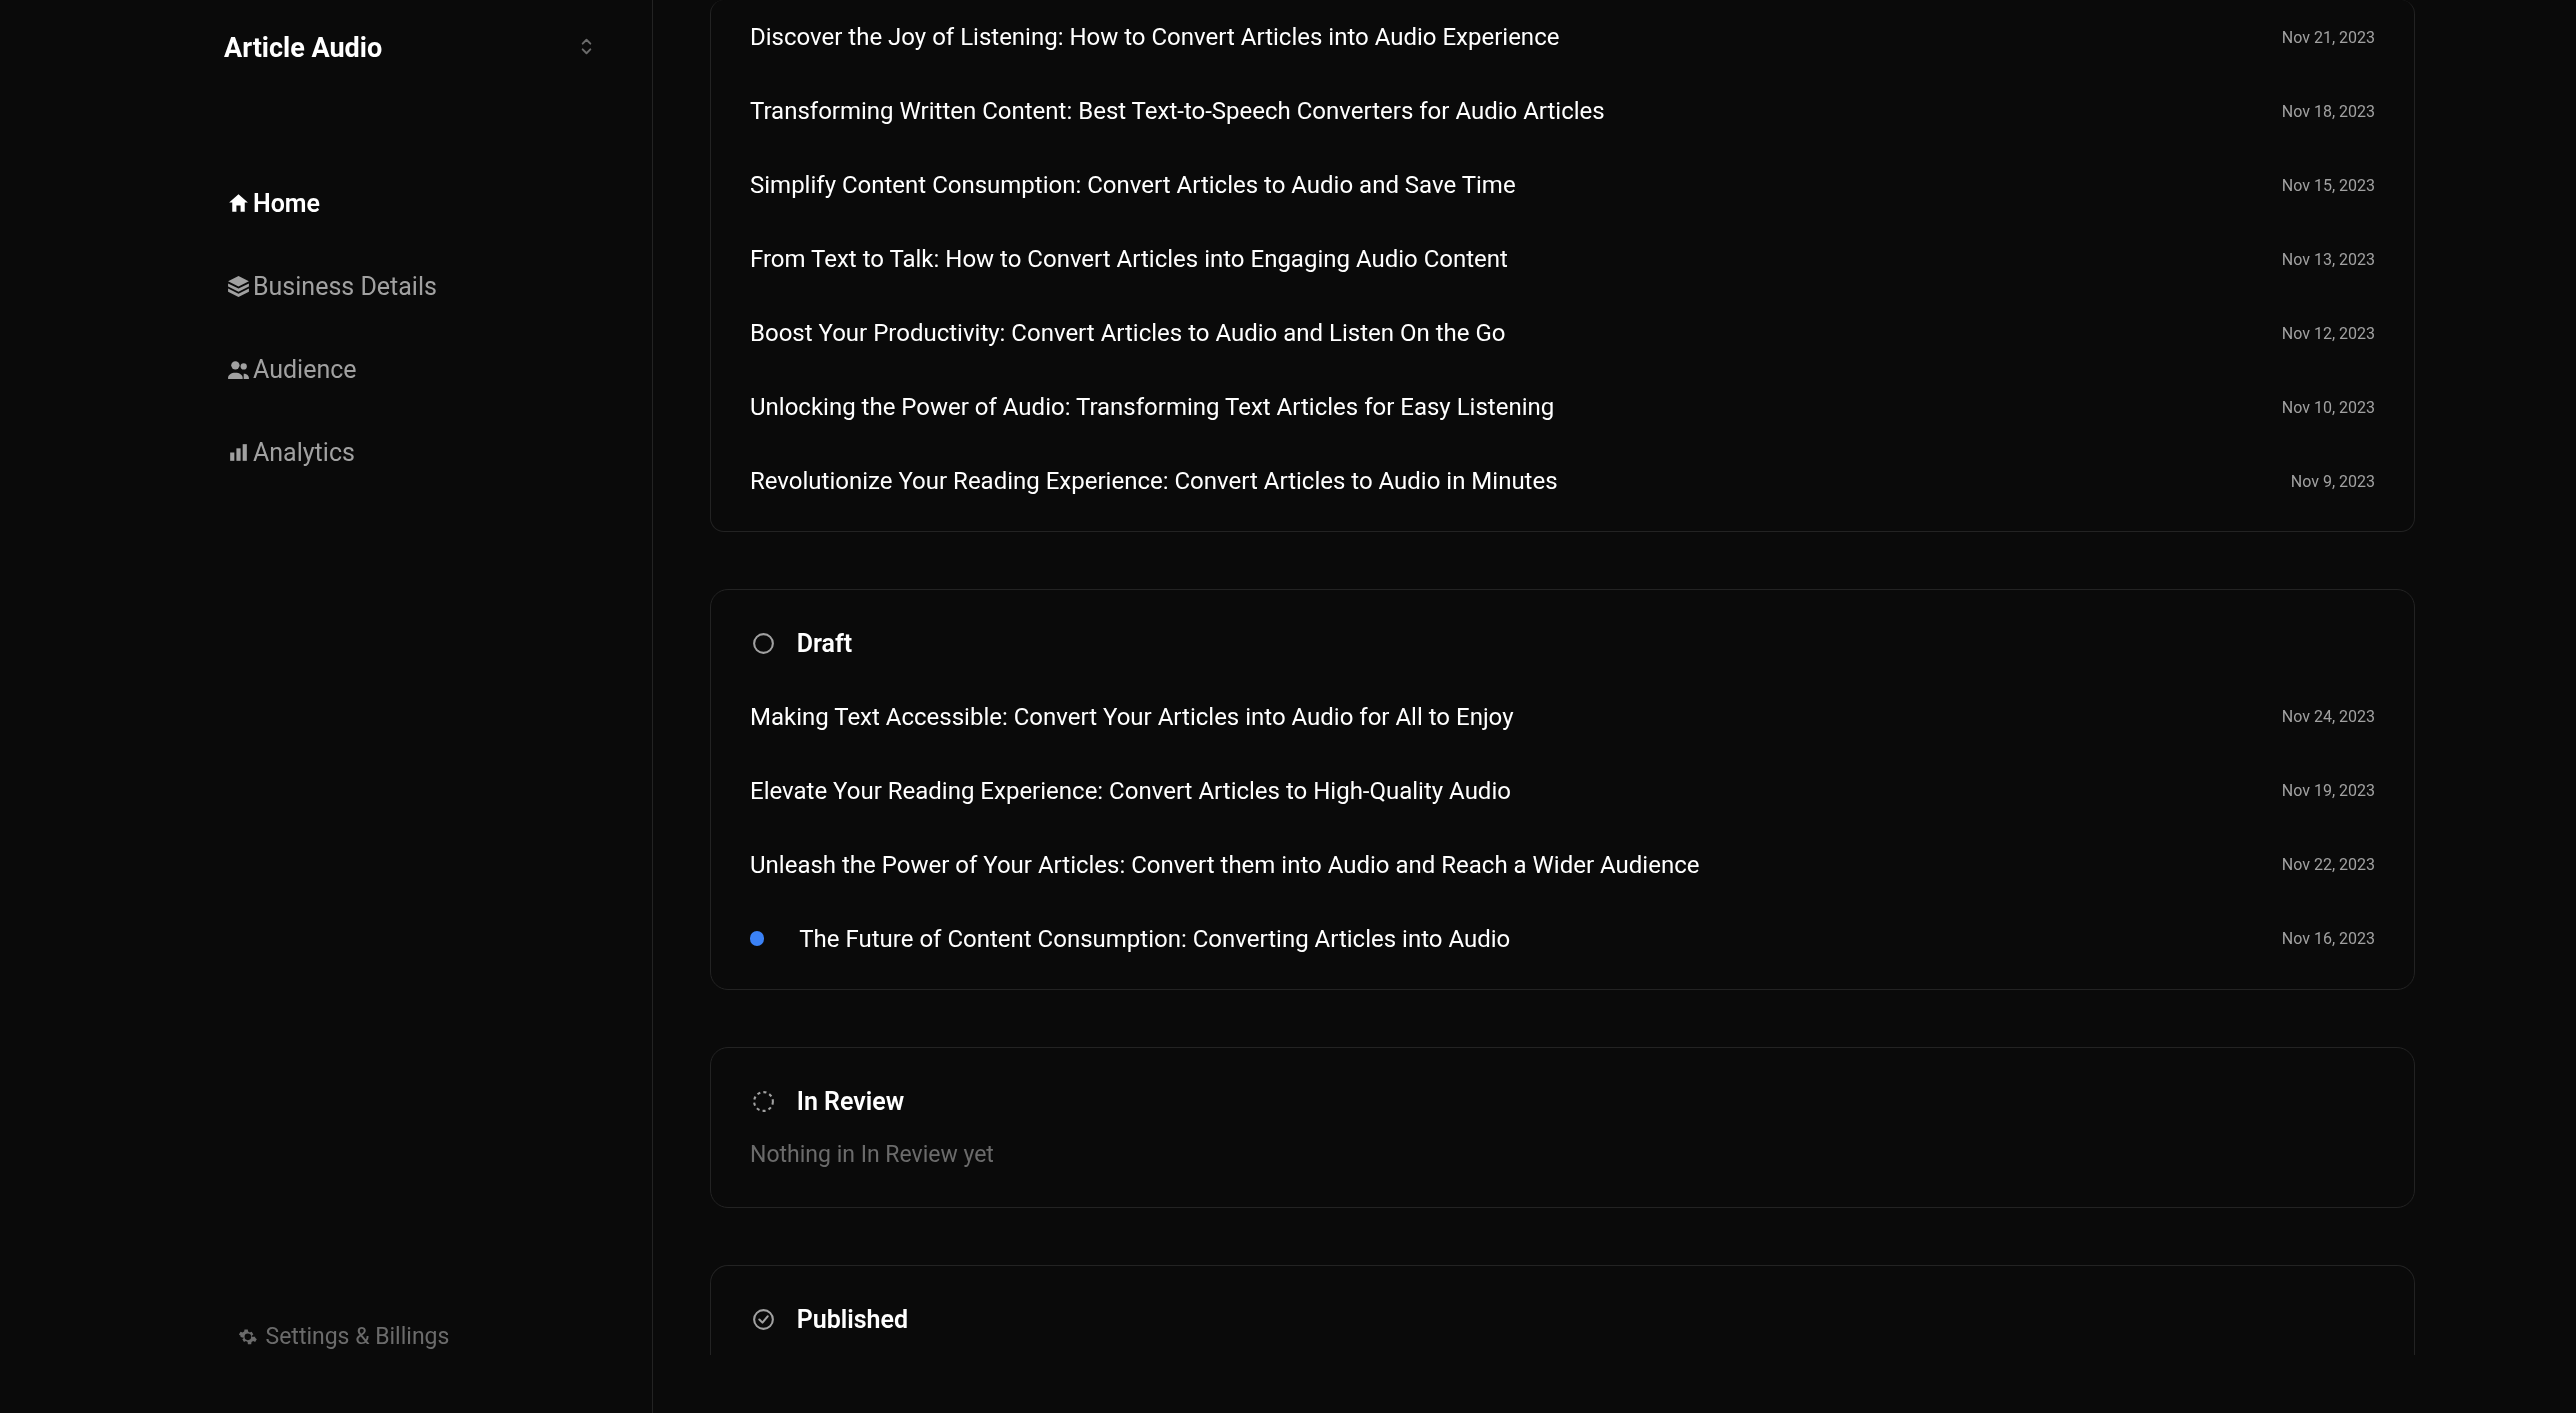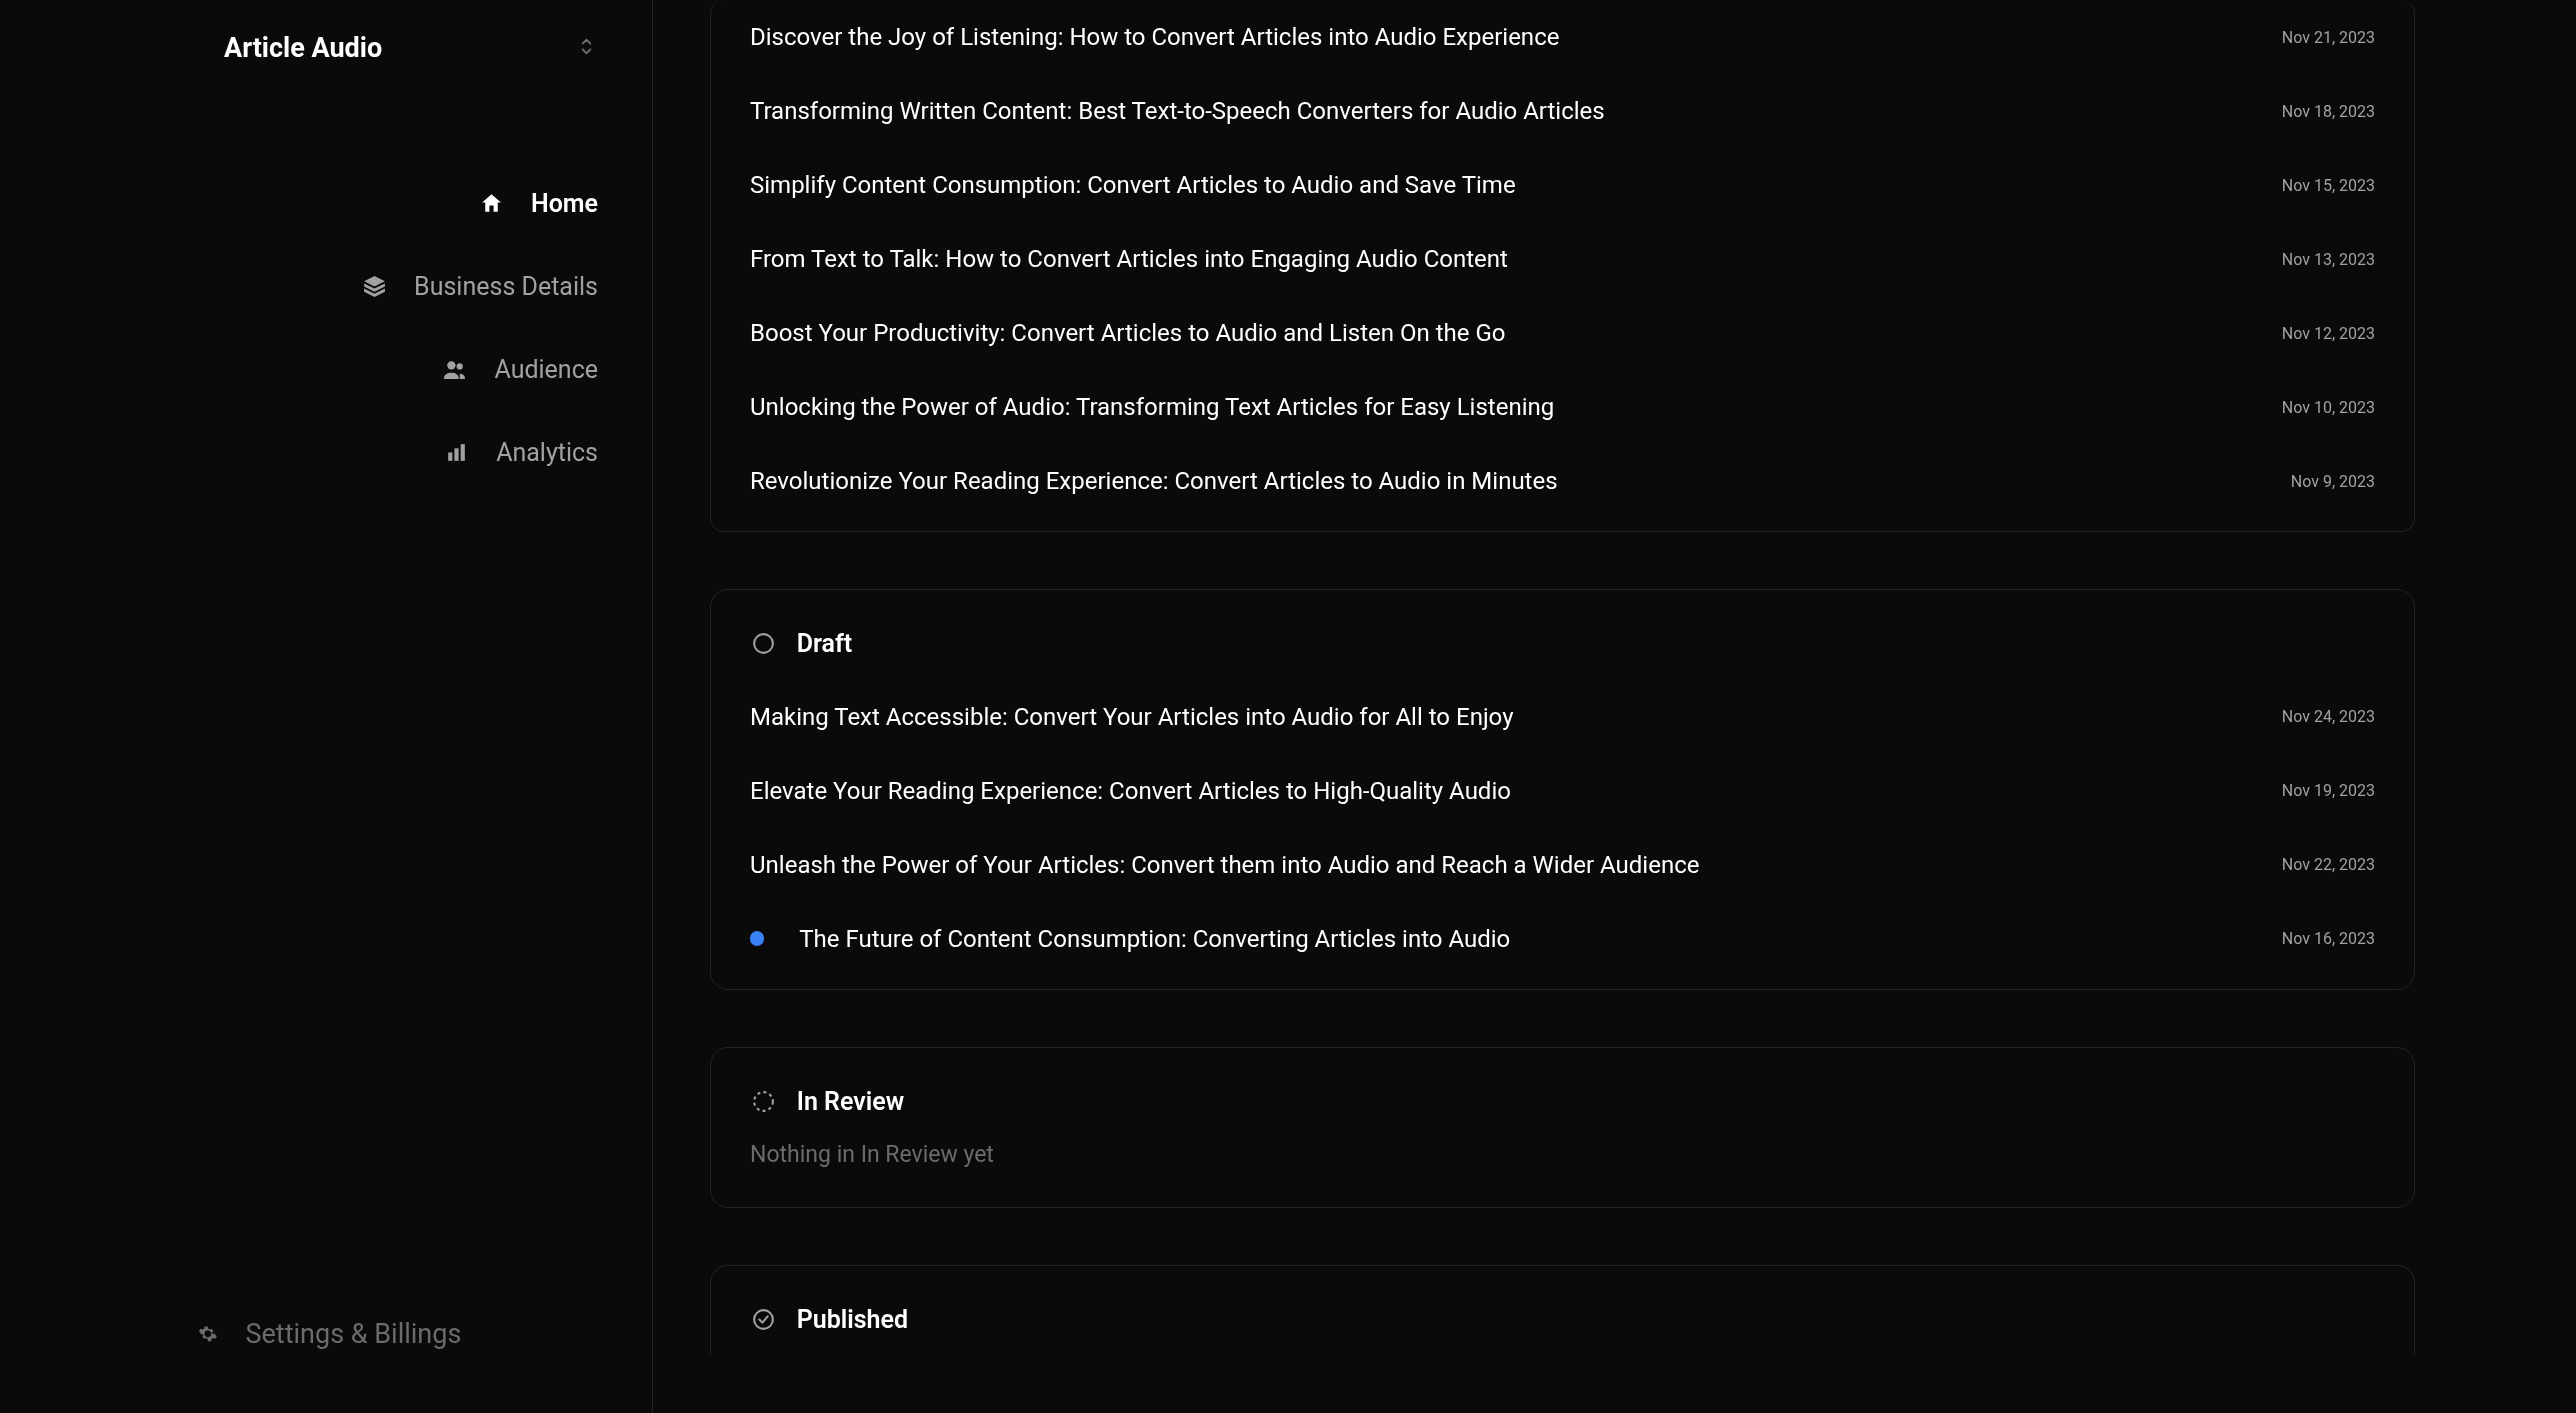--- a/index.html
+++ b/index.html
@@ -52,49 +52,48 @@
     cursor: pointer;
   }
   .nav {
     flex: 1;
     display: flex;
     flex-direction: column;
   }
   .nav-item {
     display: flex;
     align-items: center;
-    gap: 25px;
     padding: 27px 54px 27px 224px;
     cursor: pointer;
     color: var(--text-secondary);
-    justify-content: flex-end;
   }
   .nav-item.active {
     color: var(--text-primary);
     font-weight: 600;
   }
   .nav-label {
     font-size: 25px;
   }
   .nav-icon {
     width: 29px;
     height: 29px;
     display: flex;
     align-items: center;
     justify-content: center;
     flex-shrink: 0;
   }
   .settings-item {
     display: flex;
     align-items: center;
-    gap: 27px;
+    gap: 7px;
     padding: 27px 54px 27px 197px;
     cursor: pointer;
     color: var(--text-tertiary);
-    font-size: 27px;
+    font-size: 23px;
+    margin-left: 40px;
   }
   .settings-icon {
     width: 21.5px;
     height: 21.5px;
     display: flex;
     align-items: center;
     justify-content: center;
   }
   
   .main {

